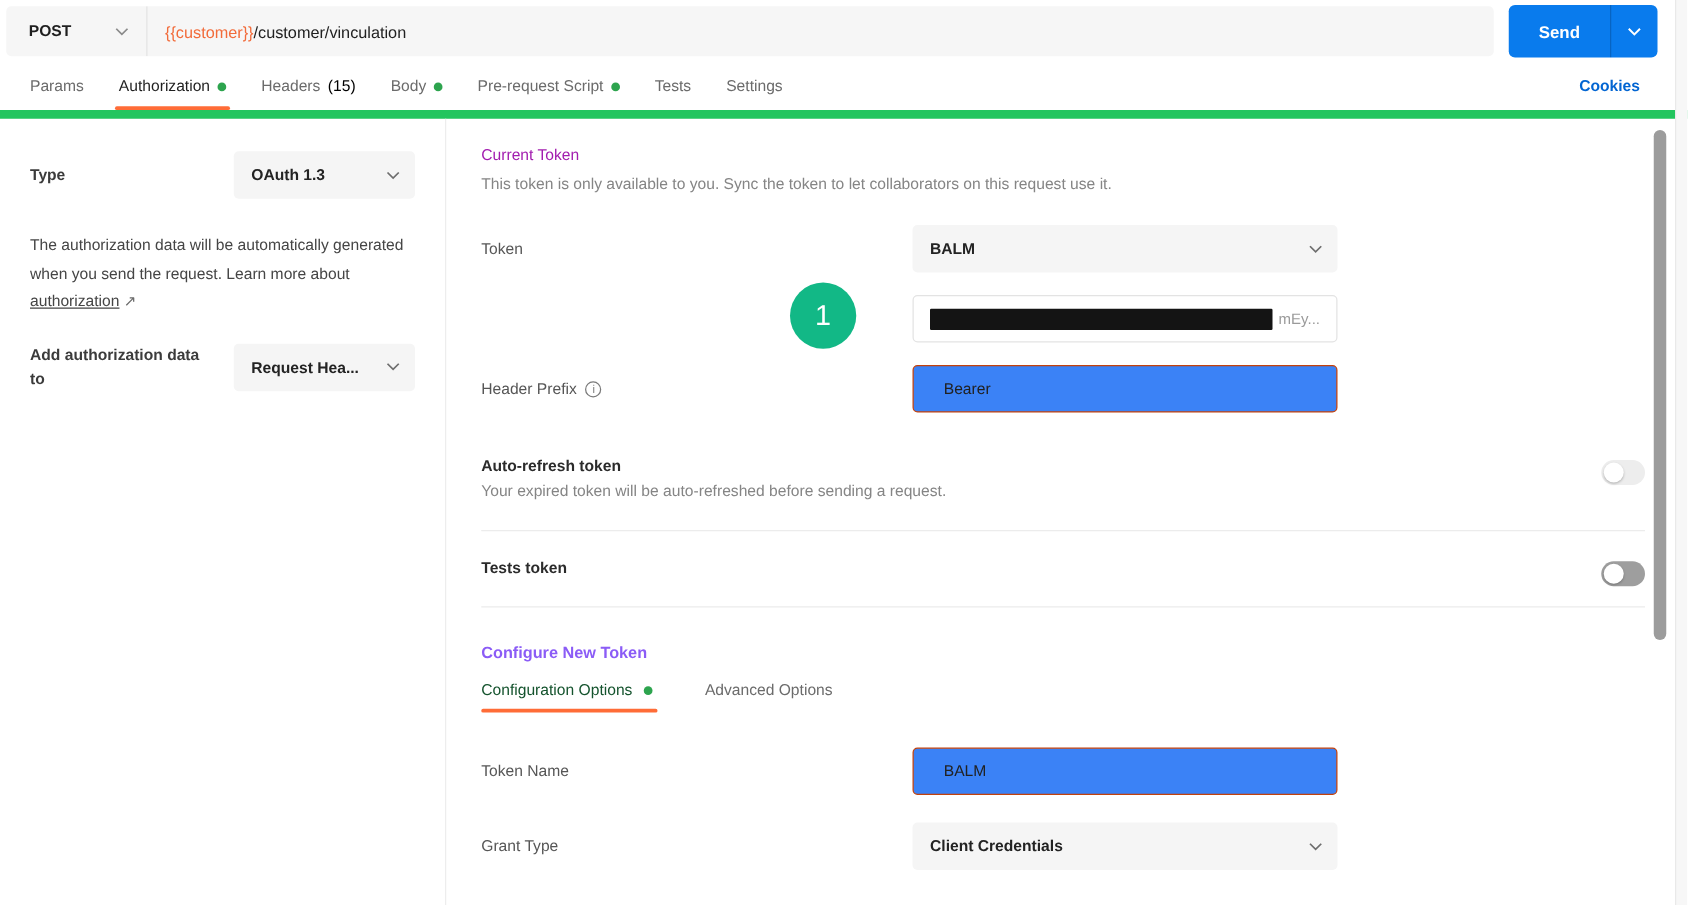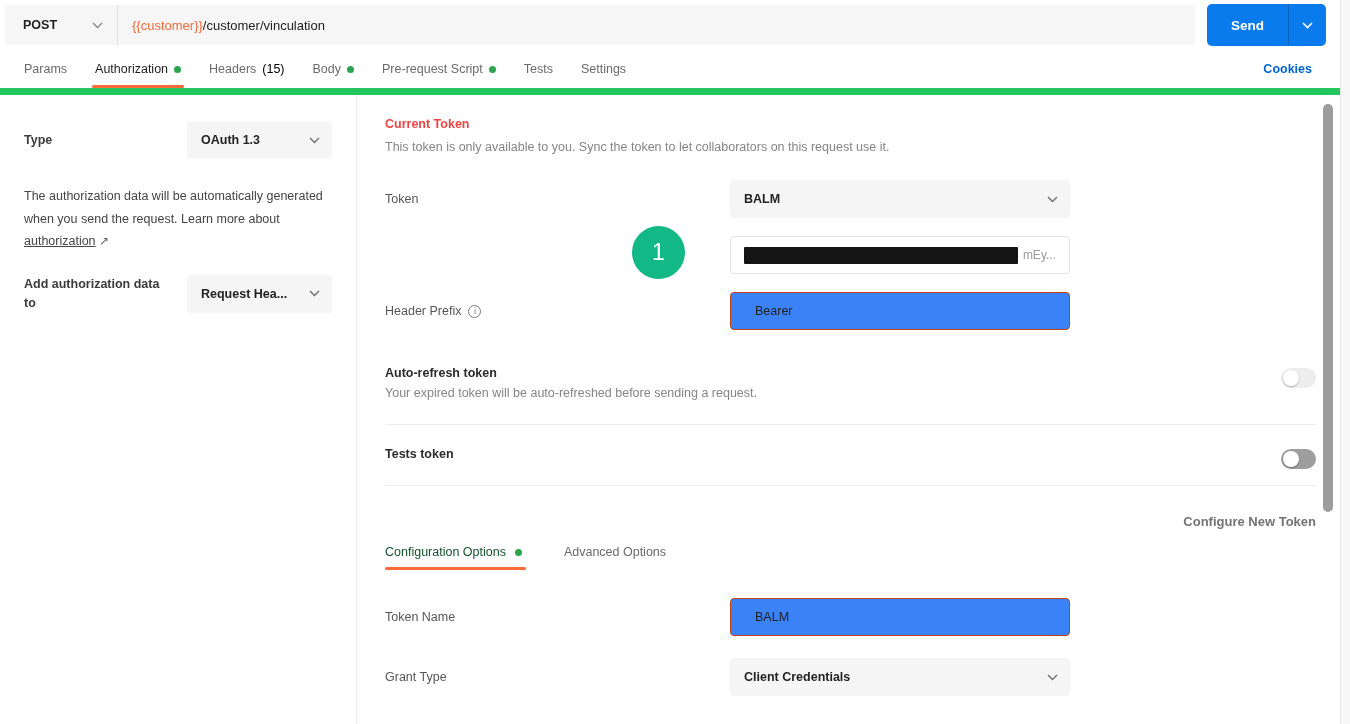--- a/index.html
+++ b/index.html
@@ -35,21 +35,21 @@
   .side-label { font-size:12.5px; font-weight:bold; color:#3b3b3b; line-height:1.45; }
   .select { display:flex; align-items:center; justify-content:space-between; background:#f5f5f5; border-radius:4px; height:38px; padding:0 12px 0 14px; font-size:12.5px; font-weight:bold; color:#232323; cursor:pointer; }
   .select-sm { width:145px; }
   .side-para { margin-top:26px; font-size:12.5px; line-height:1.8; color:#454545; }
   .side-link { color:#454545; text-decoration:underline; cursor:pointer; }
   .ext-arrow { color:#6b6b6b; font-size:12px; }
   .side-row2 { margin-top:22px; }
   .side-row2 .side-label { width:150px; }
 
   .main { flex:1; padding:22px 34px 0 28px; position:relative; }
-  .section-heading { font-size:12.5px; font-weight:bold; color:#ef4444; }
+  .section-heading { font-size:12.5px; font-weight:normal; color:#a21caf; }
   .muted { margin-top:9px; font-size:12.5px; color:#858585; }
 
   .field-row { display:flex; align-items:center; }
   .field-label { width:345px; display:flex; align-items:center; gap:7px; font-size:12.5px; color:#565656; }
   .control { width:340px; height:38px; }
   .input { display:flex; align-items:center; padding:0 13px; background:#fff; border:1px solid #e3e3e3; border-radius:4px; }
   input.text-input { width:340px; height:38px; padding:0 24px; background:#3b82f6; border:1px solid #c2410c; border-radius:4px; font-family:"Liberation Sans", sans-serif; font-size:12.5px; color:#212121; outline:none; }
   .redact-bar { flex:1; height:17px; background:#141414; border-radius:1px; margin-right:5px; }
   .redact-suffix { font-size:12px; color:#9a9a9a; white-space:nowrap; }
 
@@ -59,21 +59,21 @@
   .toggle-block { position:relative; margin-top:36px; padding-right:70px; }
   .toggle-title { font-size:12.5px; font-weight:bold; color:#2b2b2b; }
   .toggle-desc { margin-top:6px; font-size:12.5px; color:#858585; }
   .toggle { position:absolute; right:0; top:2px; width:35px; height:20px; border-radius:10px; cursor:pointer; }
   .toggle.light { background:#ededed; }
   .toggle.dark { background:#9e9e9e; }
   .knob { position:absolute; left:2px; top:2px; width:16px; height:16px; background:#fff; border-radius:50%; box-shadow:0 1px 2px rgba(0,0,0,0.25); }
 
   .divider { border:none; border-top:1px solid #ececec; margin:24px 0 0; }
 
-  .configure-heading { margin-top:28px; font-size:13px; font-weight:bold; color:#737373;text-align:right; }
+  .configure-heading { margin-top:28px; font-size:13px; font-weight:bold; color:#8b5cf6; }
   .subtabs { display:flex; gap:42px; margin-top:16px; font-size:12.5px; color:#6b6b6b; }
   .subtab { position:relative; display:flex; align-items:center; gap:9px; padding-bottom:11px; cursor:pointer; white-space:nowrap; }
   .subtab.active { color:#14532d; }
   .subtab.active .underline { position:absolute; left:0; right:-4px; bottom:0; height:3px; background:#ff6c37; border-radius:2px; }
 
   .mt18 { margin-top:18px; } .mt22 { margin-top:22px; } .mt26 { margin-top:26px; } .mt28 { margin-top:28px; }
 
   .annotation-badge { position:absolute; left:632px; top:226px; width:53px; height:53px; border-radius:50%; background:#12b886; color:#fff; display:flex; align-items:center; justify-content:center; font-size:23px; font-weight:300; z-index:5; }
 
   .right-strip { position:absolute; right:0; top:0; bottom:0; width:10px; background:#f7f7f7; border-left:1px solid #e9e9e9; }

